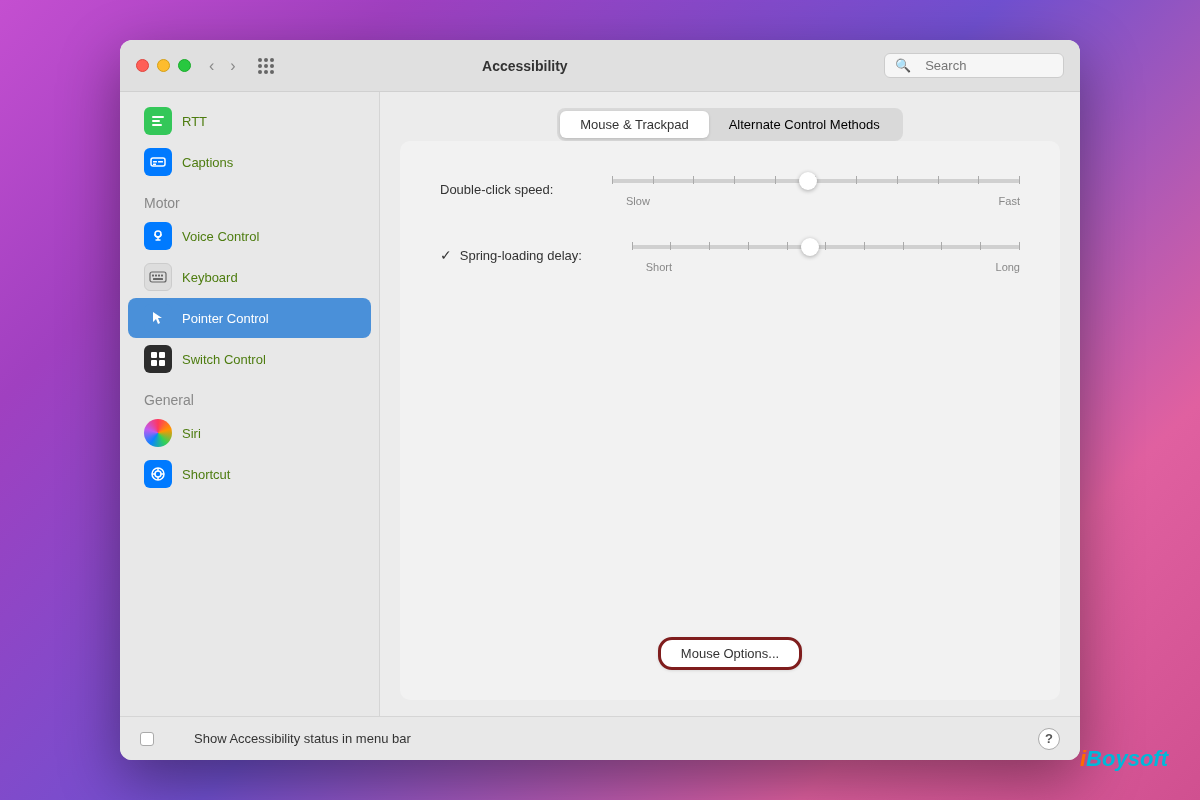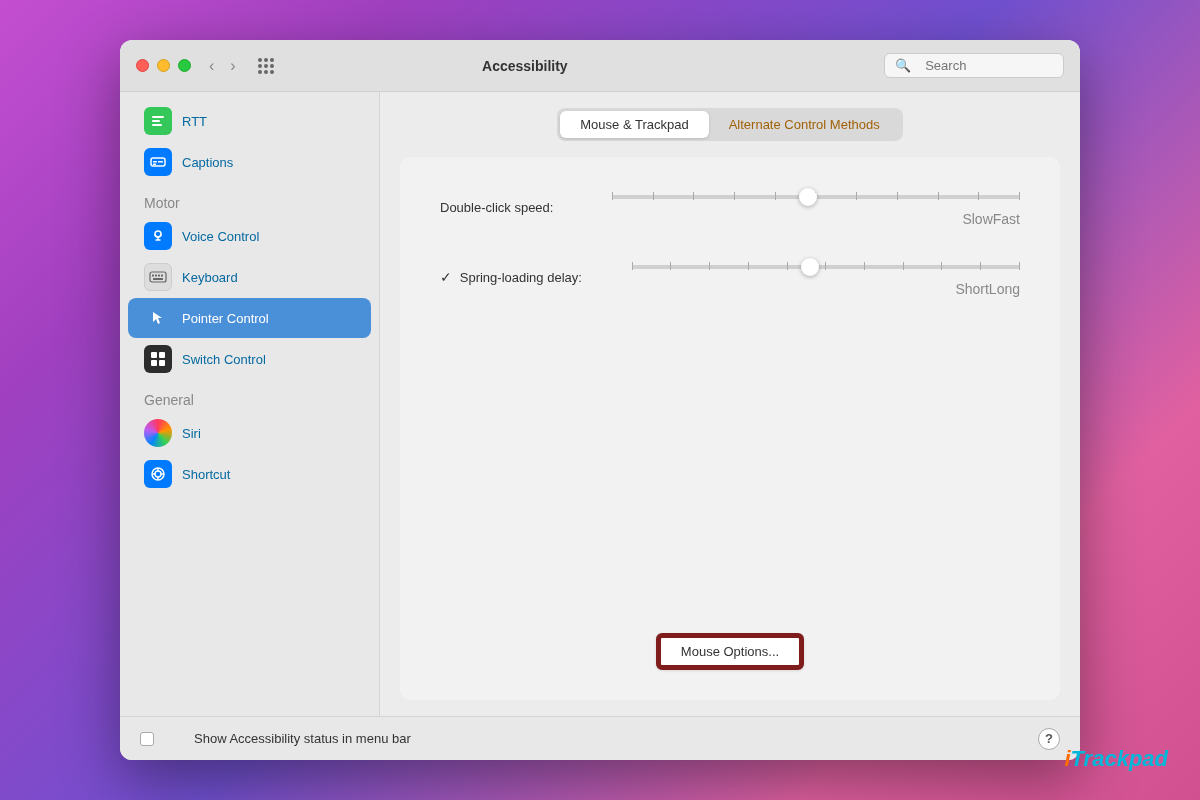--- a/index.html
+++ b/index.html
@@ -162,21 +162,21 @@
       border-radius: 6px;
       display: flex;
       align-items: center;
       justify-content: center;
       flex-shrink: 0;
       font-size: 15px;
     }
 
     .item-label {
       font-size: 13px;
-      color: #0369a1;
+      color: #4d7c0f;
       font-weight: 400;
     }
 
     .section-header {
       font-size: 14px;
       color: #888;
       padding: 12px 24px 4px;
       font-weight: 500;
       text-transform: none;
     }
@@ -189,39 +189,38 @@
     .icon-pointer { background: #4a90d9; color: white; }
     .icon-switch { background: #2c2c2c; color: white; }
     .icon-shortcut { background: #007aff; color: white; }
 
     
     .main-panel {
       flex: 1;
       padding: 16px 20px;
       display: flex;
       flex-direction: column;
-      gap: 16px;
     }
 
     
     .tab-bar {
       display: flex;
       background: rgba(0,0,0,0.08);
       border-radius: 8px;
       padding: 3px;
       align-self: center;
       width: fit-content;
     }
 
     .tab {
       padding: 6px 20px;
       border-radius: 6px;
       font-size: 13px;
       cursor: pointer;
-      color: #a16207;
+      color: #000000;
       user-select: none;
     }
 
     .tab.active {
       background: white;
       color: #333;
       font-weight: 500;
       box-shadow: 0 1px 3px rgba(0,0,0,0.15);
     }
 
@@ -302,22 +301,22 @@
       background: white;
       border-radius: 50%;
       box-shadow: 0 1px 4px rgba(0,0,0,0.3);
       top: 50%;
       transform: translate(-50%, -50%);
       cursor: pointer;
     }
 
     .slider-labels {
       display: flex;
-      justify-content: flex-end;
-      font-size: 14px;
+      justify-content: space-between;
+      font-size: 11px;
       color: #888;
       padding: 0 0;
       margin-left: 14px;
     }
 
     .checkbox-area {
       display: flex;
       align-items: center;
       gap: 4px;
     }
@@ -326,22 +325,22 @@
       font-size: 14px;
       color: #333;
       margin-right: 4px;
     }
 
     .spacer { flex: 1; }
 
     .mouse-options-btn {
       align-self: center;
       background: white;
-      border: 5px solid #7f1d1d;
-      border-radius: 6px;
+      border: 3px solid #7f1d1d;
+      border-radius: 14px;
       padding: 6px 20px;
       font-size: 13px;
       color: #333;
       cursor: pointer;
       box-shadow: 0 1px 3px rgba(0,0,0,0.1);
     }
 
     
     .bottom-bar {
       height: 44px;
@@ -626,14 +625,14 @@
   </div>
 
   <div class="bottom-bar">
     <div class="bottom-checkbox"></div>
     <span class="bottom-label">Show Accessibility status in menu bar</span>
     <div class="help-btn">?</div>
   </div>
 </div>
 
 <div class="watermark">
-  <span style="color:#ff6b00; font-style:italic;">i</span><span style="color:#00b8d9;">Trackpad</span>
+  <span style="color:#ff6b00; font-style:italic;">i</span><span style="color:#00b8d9;">Boysoft</span>
 </div>
 
 </body></html>

